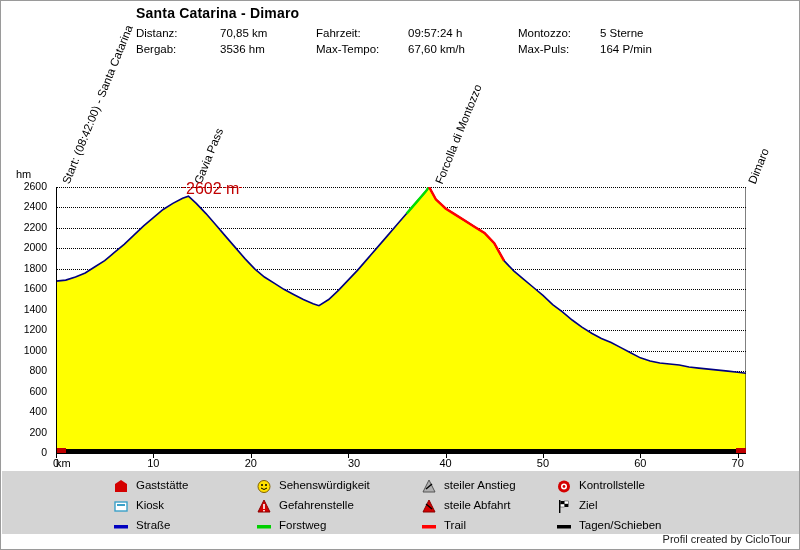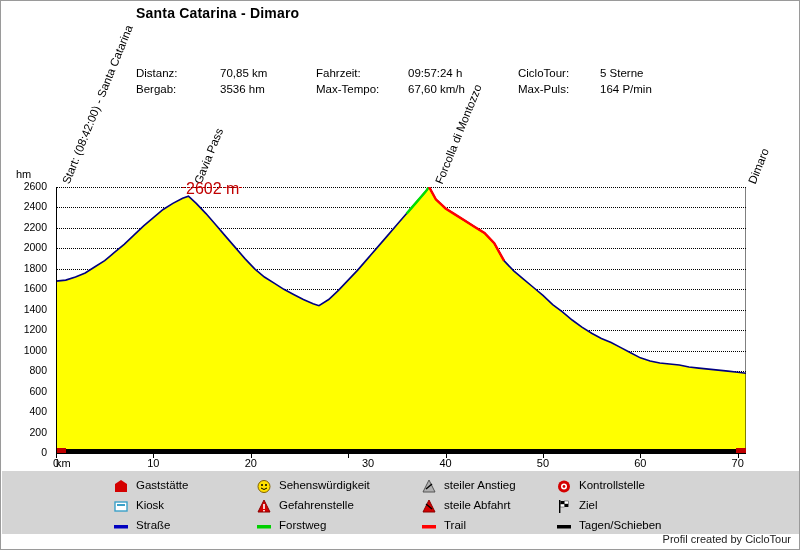--- a/index.html
+++ b/index.html
@@ -13,21 +13,21 @@
     position:relative;
   }
   #wrap{position:absolute;left:0;top:0;width:800px;height:550px;border:1px solid #9a9a9a;box-sizing:border-box;}
 
   
   .title{
     position:absolute;left:135px;top:4px;
     font-size:14px;font-weight:bold;letter-spacing:.2px;
   }
   .stats{position:absolute;left:135px;top:26px;width:620px;}
-  .stats table{border-collapse:collapse;font-size:11.5px;margin-top:40px;}
+  .stats table{border-collapse:collapse;font-size:11.5px;}
   .stats td{padding:0 0 4px 0;vertical-align:top;white-space:nowrap;}
   .lbl{width:84px;}
   .val{width:96px;}
   .lbl2{width:92px;}
   .val2{width:110px;}
   .lbl3{width:82px;}
 
   
   #plot{position:absolute;left:55px;top:186px;width:690px;height:266px;}
   .gridline{position:absolute;left:0;width:690px;height:0;border-top:1px dotted #000;}
@@ -70,21 +70,21 @@
   <div class="title">Santa Catarina - Dimaro</div>
 
   <div class="stats">
     <table>
       <tbody>
           <tr>
         <td class="lbl">Distanz:</td>
         <td class="val">70,85 km</td>
         <td class="lbl2">Fahrzeit:</td>
         <td class="val2">09:57:24 h</td>
-        <td class="lbl3">CicloTour:</td>
+        <td class="lbl3">Montozzo:</td>
         <td>5 Sterne</td>
       </tr>
       <tr>
         <td class="lbl">Bergab:</td>
         <td class="val">3536 hm</td>
         <td class="lbl2">Max-Tempo:</td>
         <td class="val2">67,60 km/h</td>
         <td class="lbl3">Max-Puls:</td>
         <td>164 P/min</td>
       </tr>
@@ -111,21 +111,21 @@
       <div class="ylabel" style="top: 200.462px;">2400</div>
       <div class="ylabel" style="top: 180px;">2600</div>
     </div>
   <div id="xlabels">
       <div class="xtick" style="left: 40px;">0</div>
       <div class="xtickmark" style="left: 55px; top: 452px;"></div>
       <div class="xtick" style="left: 137.389px;">10</div>
       <div class="xtickmark" style="left: 152.389px; top: 452px;"></div>
       <div class="xtick" style="left: 234.778px;">20</div>
       <div class="xtickmark" style="left: 249.778px; top: 452px;"></div>
-      <div class="xtick" style="left: 352px;">30</div>
+      <div class="xtick" style="left: 338px;">30</div>
       <div class="xtickmark" style="left: 347.167px; top: 452px;"></div>
       <div class="xtick" style="left: 429.555px;">40</div>
       <div class="xtickmark" style="left: 444.555px; top: 452px;"></div>
       <div class="xtick" style="left: 526.944px;">50</div>
       <div class="xtickmark" style="left: 541.944px; top: 452px;"></div>
       <div class="xtick" style="left: 624.333px;">60</div>
       <div class="xtickmark" style="left: 639.333px; top: 452px;"></div>
       <div class="xtick" style="left: 721.722px;">70</div>
       <div class="xtickmark" style="left: 736.722px; top: 452px;"></div>
     </div>

